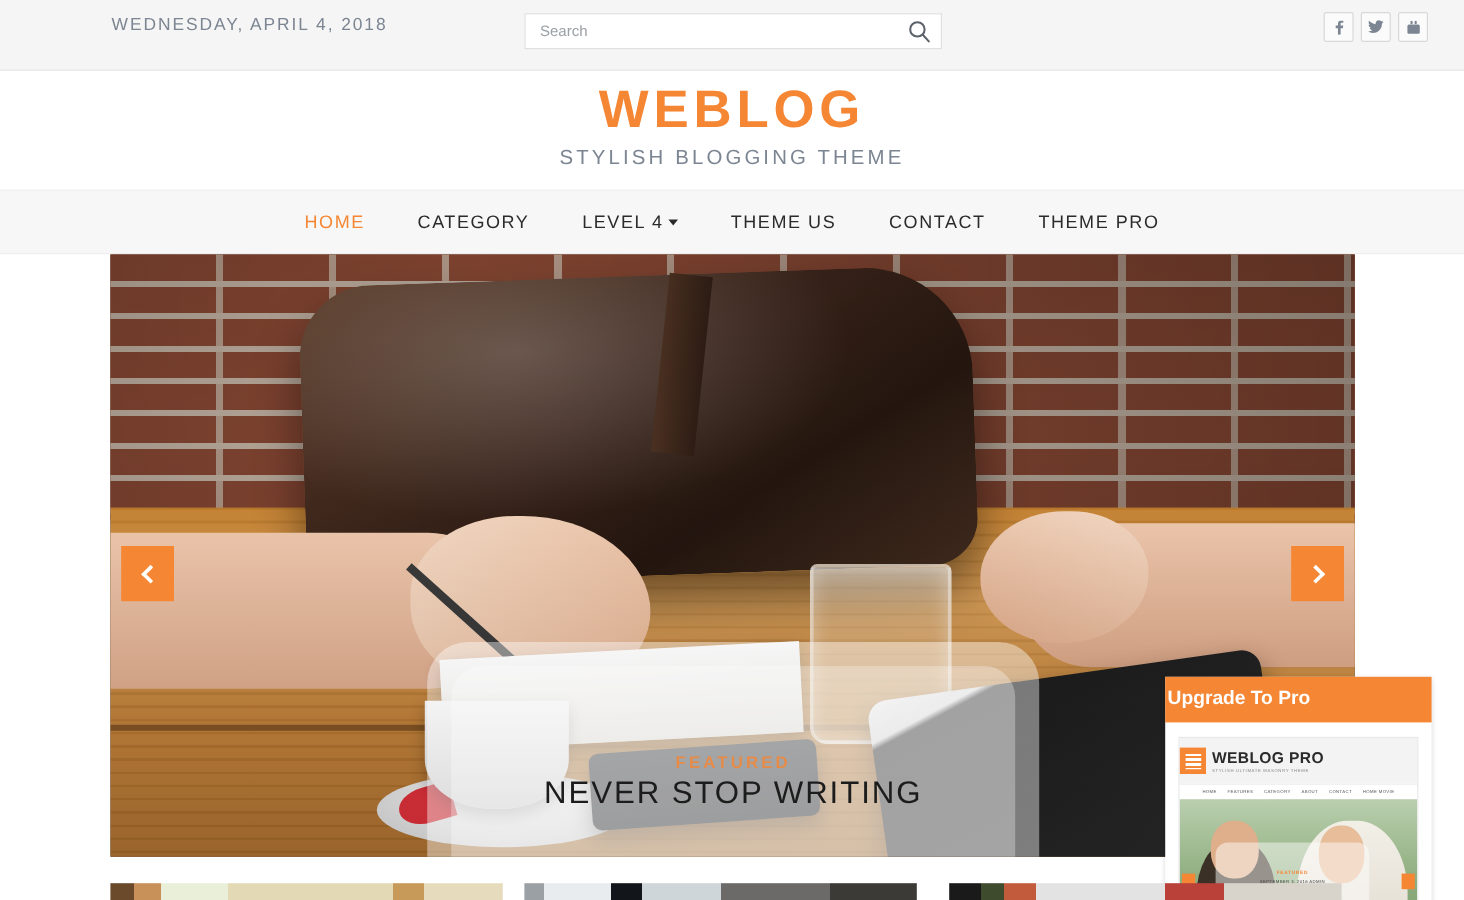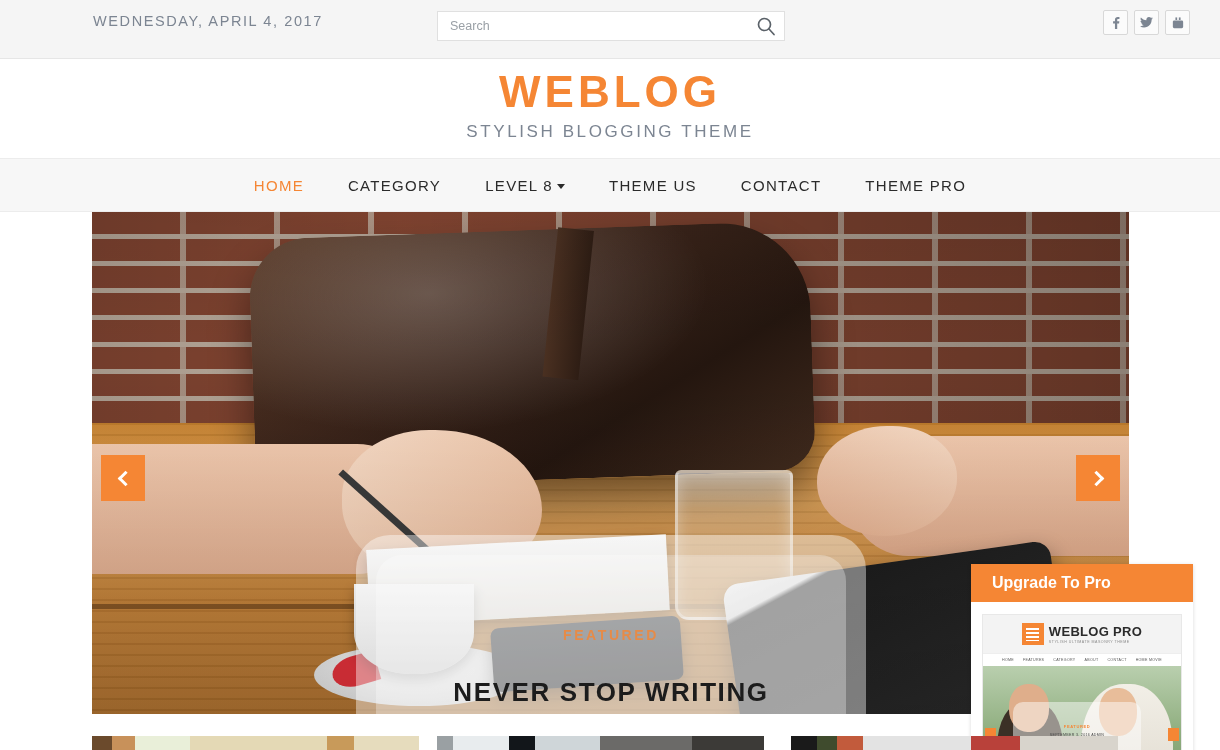--- a/index.html
+++ b/index.html
@@ -292,23 +292,23 @@
     text-align: center;
   }
   .caption-eyebrow {
     font-size: 14px;
     letter-spacing: 2.6px;
     color: #f58634;
     font-weight: bold;
     opacity: .82;
   }
   .caption-title {
-    margin-top: 34px;
+    margin-top: 2px;
     font-size: 26px;
-    font-weight: bold;
+    font-weight: normal;
     letter-spacing: 1.6px;
     color: #1c1c1c;
   }
 
   .slider-arrow {
     position: absolute;
     top: 243px;
     width: 44px; height: 46px;
     background: #f58634;
     border: 0;
@@ -333,33 +333,33 @@
     background: #ffffff;
     box-shadow: 0 1px 4px rgba(0,0,0,.15);
   }
   .widget-head {
     height: 38px;
     background: #f58634;
     color: #ffffff;
     font-size: 16px;
     font-weight: bold;
     display: flex; align-items: center;
-    padding-left: 21px;
+    padding-left: 2px;
   }
   .widget-body { padding: 12px 11px; }
   .pro-shot {
     width: 200px;
     border: 1px solid #e8e8e8;
     background: #fff;
     overflow: hidden;
   }
   .pro-bar {
     height: 38px;
     background: #f3f3f3;
-    display: flex; align-items: center; justify-content: center; gap: 5px;
+    display: flex; align-items: center; gap: 5px;
   }
   .pro-mark {
     width: 22px; height: 22px;
     background: #f58634;
     display: flex; align-items: center; justify-content: center;
   }
   .pro-mark-inner {
     width: 13px; height: 13px;
     background: repeating-linear-gradient(to bottom, #fff 0 2px, #f58634 2px 4px);
   }
@@ -439,21 +439,21 @@
     top: 0; height: 14px;
   }
   .pt1 { left: 92px;  width: 327px; background: linear-gradient(to right, #6b4a2c 0 6%, #c8915a 6% 13%, #e9efd9 13% 30%, #e4d9b5 30% 72%, #c89a5a 72% 80%, #e6dcbd 80% 100%); }
   .pt2 { left: 437px; width: 327px; background: linear-gradient(to right, #9aa0a3 0 5%, #e8ecee 5% 22%, #12161a 22% 30%, #cfd6d9 30% 50%, #6b6a68 50% 78%, #3c3a37 78% 100%); }
   .pt3 { left: 791px; width: 327px; background: linear-gradient(to right, #1a1a1a 0 8%, #3f4b2d 8% 14%, #c25b3c 14% 22%, #e3e3e3 22% 55%, #b9413a 55% 70%, #d8d4cc 70% 100%); }
 </style>
 </head>
 <body>
 
 <div class="topbar">
-  <div class="topbar-date">WEDNESDAY, APRIL 4, 2017</div>
+  <div class="topbar-date">WEDNESDAY, APRIL 4, 2018</div>
 
   <div class="search-wrap">
     <input class="search-input" type="text" placeholder="Search" style="">
     <button class="search-btn">
       <svg width="20" height="20" viewBox="0 0 20 20" fill="none" stroke="#5b6269" stroke-width="1.7">
         <circle cx="8.5" cy="8.5" r="6"></circle>
           <line x1="13" y1="13" x2="18" y2="18.5" stroke-linecap="round"></line>
       </svg>
     </button>
   </div>
@@ -480,21 +480,21 @@
 </div>
 
 <div class="brand">
   <div class="brand-title">WEBLOG</div>
   <div class="brand-tagline">STYLISH BLOGGING THEME</div>
 </div>
 
 <nav class="nav">
   <div class="nav-item active"><span>HOME</span></div>
   <div class="nav-item"><span>CATEGORY</span></div>
-  <div class="nav-item"><span>LEVEL 8</span><i class="caret"></i></div>
+  <div class="nav-item"><span>LEVEL 4</span><i class="caret"></i></div>
   <div class="nav-item"><span>THEME US</span></div>
   <div class="nav-item"><span>CONTACT</span></div>
   <div class="nav-item"><span>THEME PRO</span></div>
 </nav>
 
 <div class="content">
 
   <div class="slider">
     <div class="ph-brick"></div>
     <div class="ph-brick-shade"></div>

